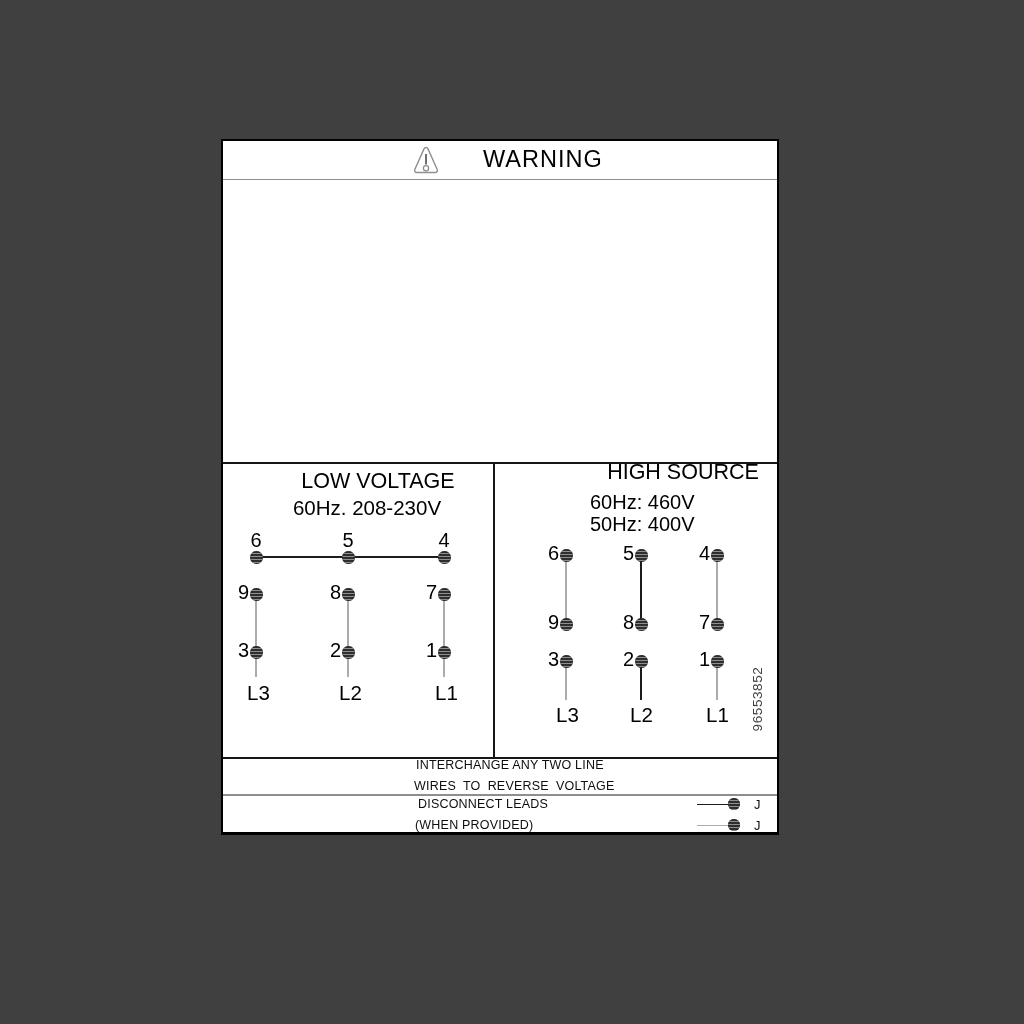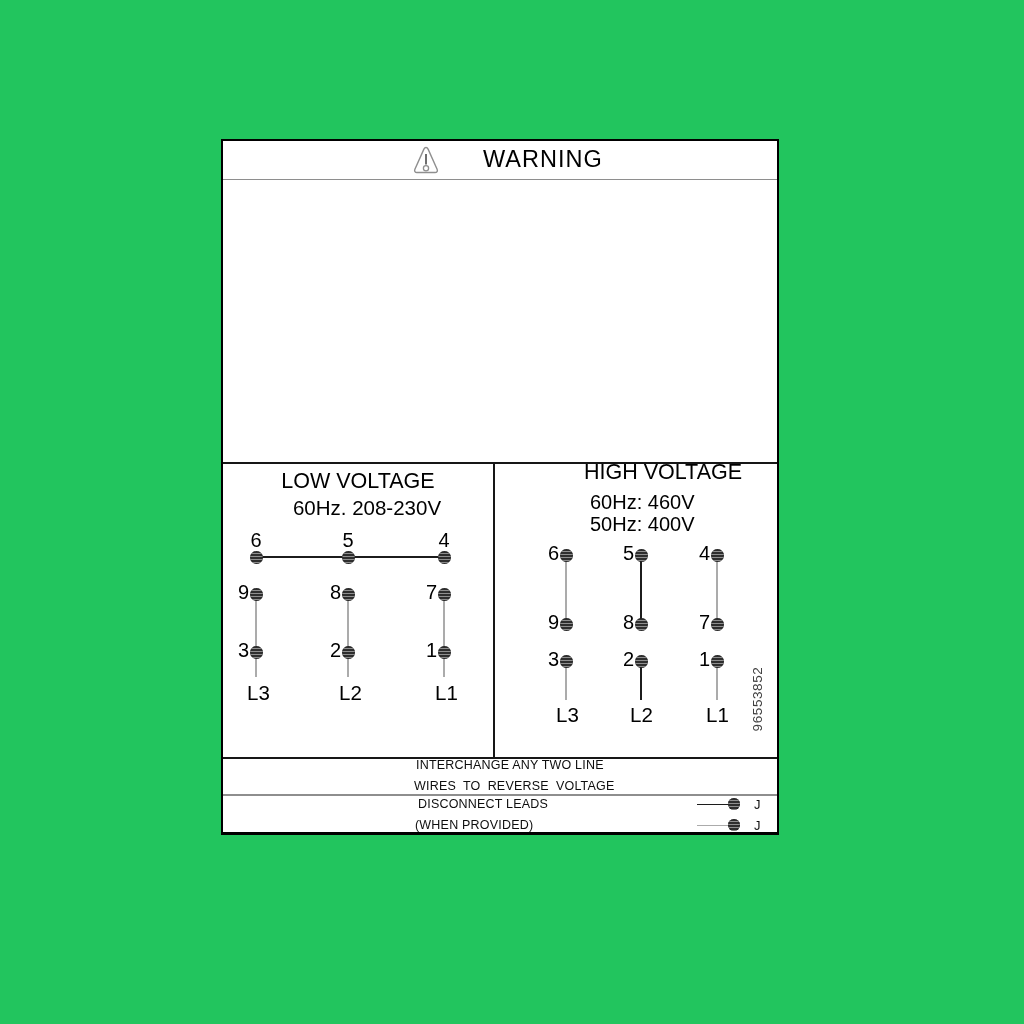--- a/index.html
+++ b/index.html
@@ -6,21 +6,21 @@
     margin: 0;
     padding: 0;
     background: #ffffff;
     font-family: "Liberation Sans", sans-serif;
     color: #111;
   }
   .page {
     position: relative;
     width: 1024px;
     height: 1024px;
-    background: #22c55e;
+    background: #404040;
     overflow: hidden;
   }
   .label {
     position: absolute;
     left: 221px;
     top: 139px;
     width: 558px;
     height: 696px;
     box-sizing: border-box;
     border: 2px solid #000;
@@ -44,21 +44,21 @@
   }
   .body-text {
     position: absolute;
     left: 17px;
     width: 520px;
     font-size: 20px;
     line-height: 26.8px;
     letter-spacing: 0.1px;
     color: #0e0e0e;
   }
-  .panel-title { position: absolute; font-size: 21.5px; color: #000; text-align: center; }
+  .panel-title { position: absolute; font-size: 21.5px; color: #000; text-align: center; margin-left: 20px; }
   .panel-sub   { position: absolute; font-size: 20.5px; color: #000; }
   .wire  { position: absolute; }
   .term {
     position: absolute;
     width: 13px; height: 13px;
     border-radius: 50%;
     background: repeating-linear-gradient(180deg, #2e2e2e 0px, #2e2e2e 1.8px, #8f8f8f 1.8px, #8f8f8f 3px);
     box-shadow: inset 0 0 1px #000;
   }
   .term-sm { width: 11.5px; height: 11.5px; }
@@ -146,21 +146,21 @@
       <span class="term" style="left:26.5px;  top:504.5px;"></span>
       <span class="term" style="left:118.5px; top:504.5px;"></span>
       <span class="term" style="left:214.5px; top:504.5px;"></span>
 
       <span class="lead" style="left:24px;  top:540px;">L3</span>
       <span class="lead" style="left:116px; top:540px;">L2</span>
       <span class="lead" style="left:212px; top:540px;">L1</span>
     </div>
 
     <div>
-      <div class="panel-title" style="left:300px; width:280px; top:319px;">HIGH VOLTAGE</div>
+      <div class="panel-title" style="left:300px; width:280px; top:319px;">HIGH SOURCE</div>
       <div class="panel-sub pre" style="left:367px; top:350px; font-size:20px; line-height:22.4px;">60Hz: 460V
 50Hz: 400V</div>
 
       <div class="wire" style="left:342.2px; top:414px; width:1.6px; height:69px; background:#ababab;"></div>
       <div class="wire" style="left:417.2px; top:414px; width:1.6px; height:69px; background:#1c1c1c;"></div>
       <div class="wire" style="left:493.2px; top:414px; width:1.6px; height:69px; background:#ababab;"></div>
 
       <div class="wire" style="left:342.2px; top:520px; width:1.6px; height:39px; background:#ababab;"></div>
       <div class="wire" style="left:417.2px; top:520px; width:1.6px; height:39px; background:#1c1c1c;"></div>
       <div class="wire" style="left:493.2px; top:520px; width:1.6px; height:39px; background:#ababab;"></div>

